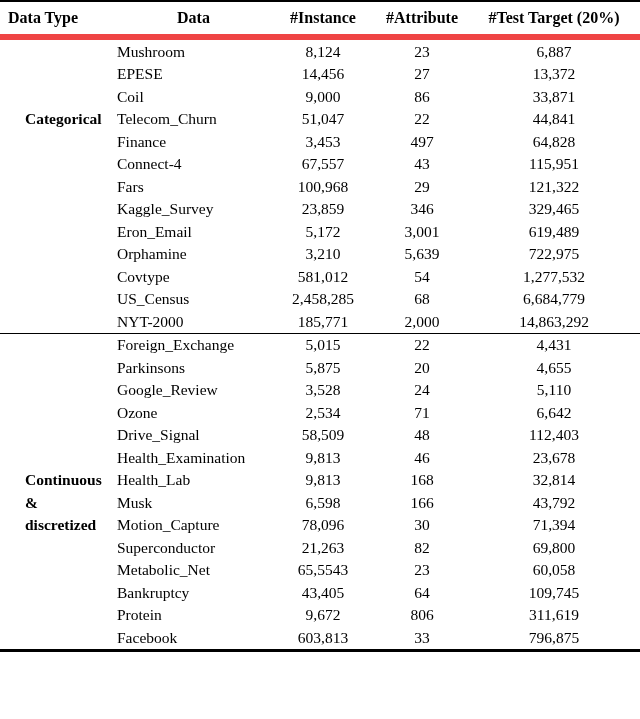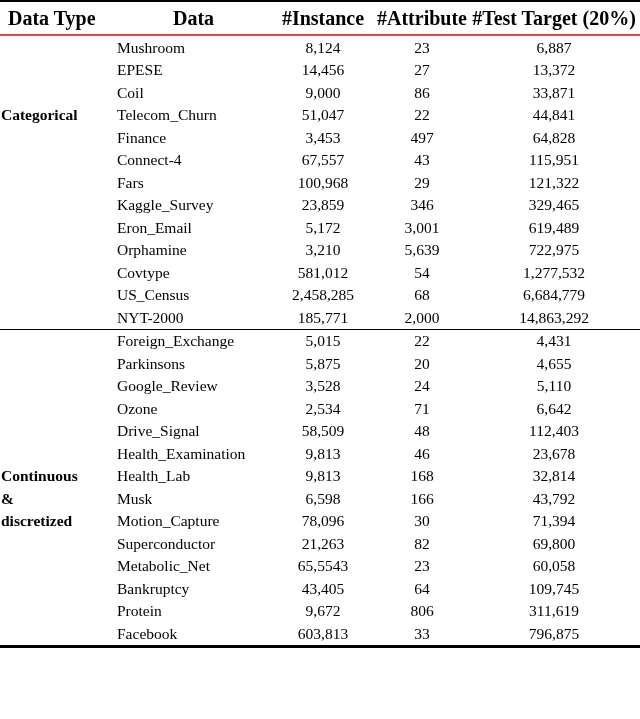--- a/index.html
+++ b/index.html
@@ -24,43 +24,43 @@
     border-bottom: 3px solid #000;
   }
   col.c-type { width: 110px; }
   col.c-data { width: 160px; }
   col.c-inst { width: 106px; }
   col.c-attr { width: 92px;  }
   col.c-test { width: 172px; }
 
   thead th {
     font-weight: bold;
-    font-size: 20px;
+    font-size: 16px;
     height: 32px;
-    border-bottom: 2px solid #ef4444;
+    border-bottom: 6px solid #ef4444;
     padding: 0;
     vertical-align: middle;
     white-space: nowrap;
   }
   thead th.h-left-1 { text-align: left; padding-left: 8px; }
   thead th.h-left-2 { text-align: center; padding-left: 7px; }
   thead th.h-center { text-align: center; }
 
   tbody td {
     font-size: 15.5px;
     height: 22.5px;
     padding: 0;
     vertical-align: middle;
     white-space: nowrap;
     line-height: 1;
   }
   td.col-type {
     font-weight: bold;
     text-align: left;
-    padding-left: 1px;
+    padding-left: 25px;
   }
   td.col-data {
     text-align: left;
     padding-left: 7px;
   }
   td.col-num {
     text-align: center;
   }
   tr.section-start td {
     border-top: 1px solid #000;

